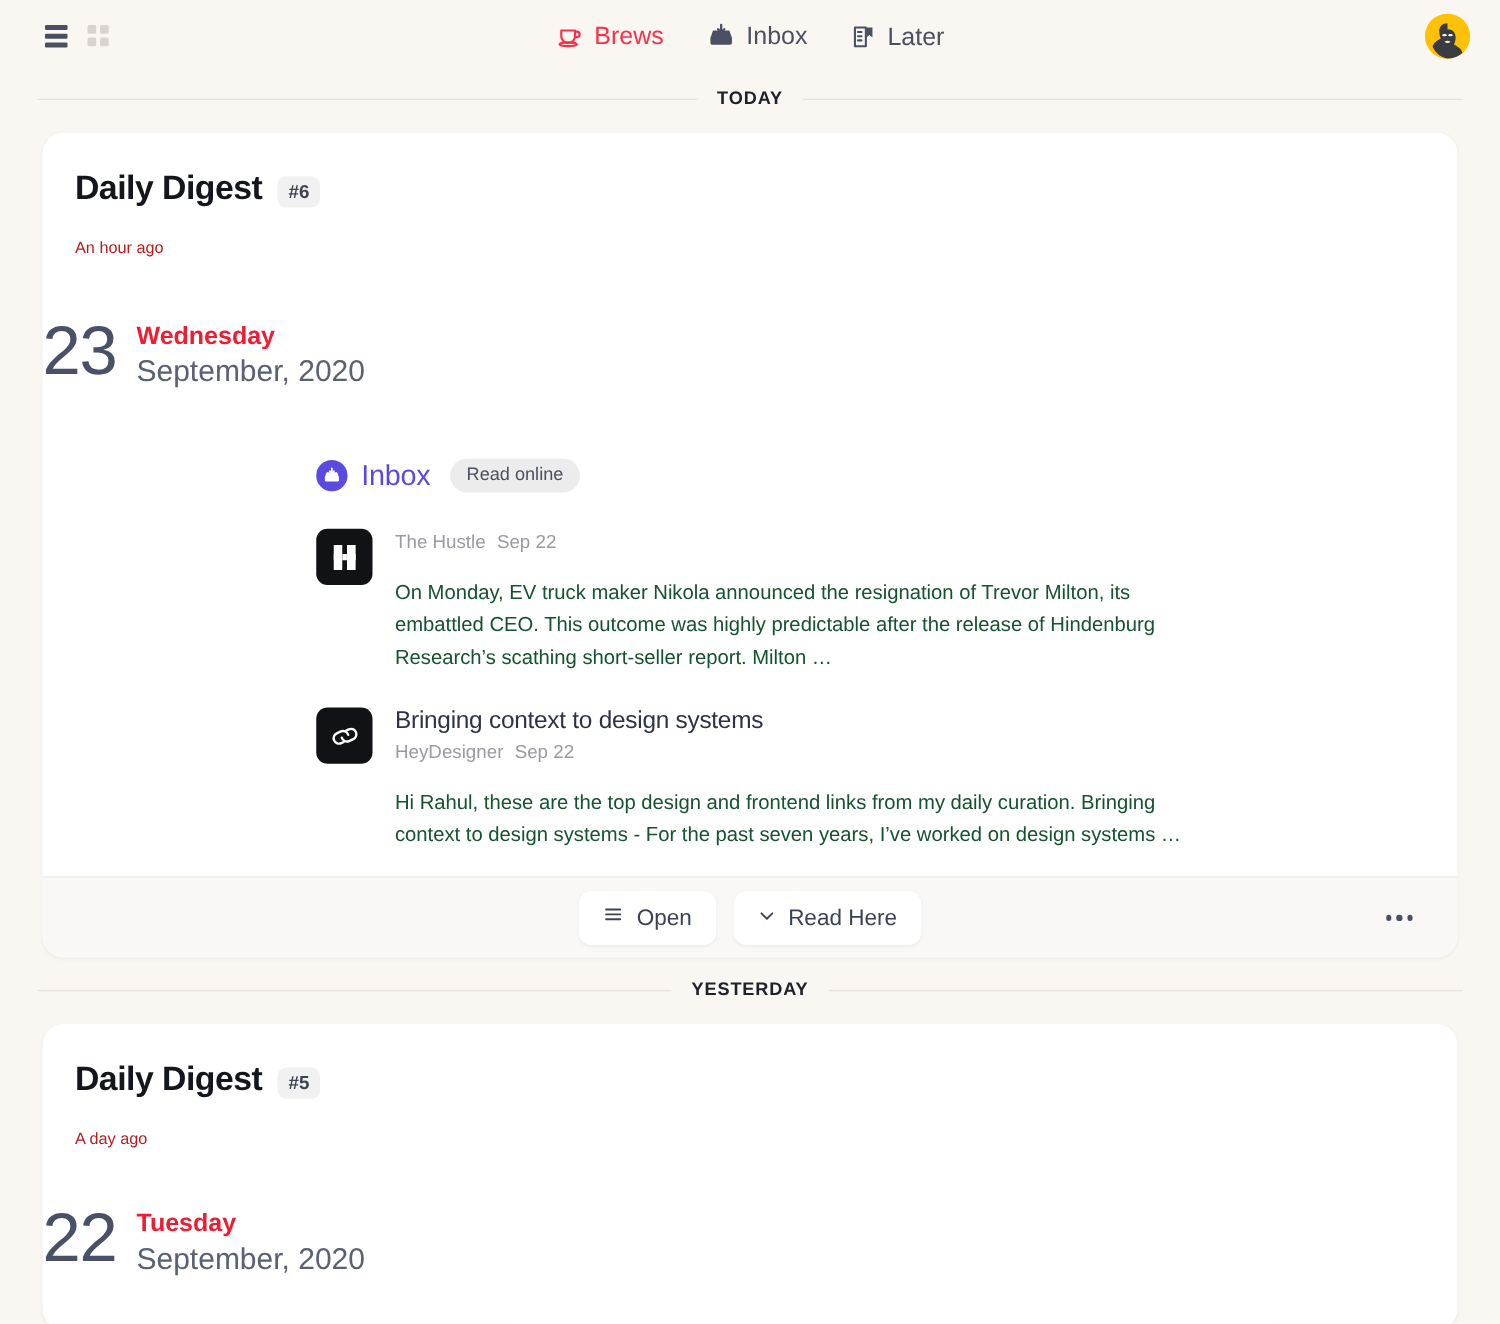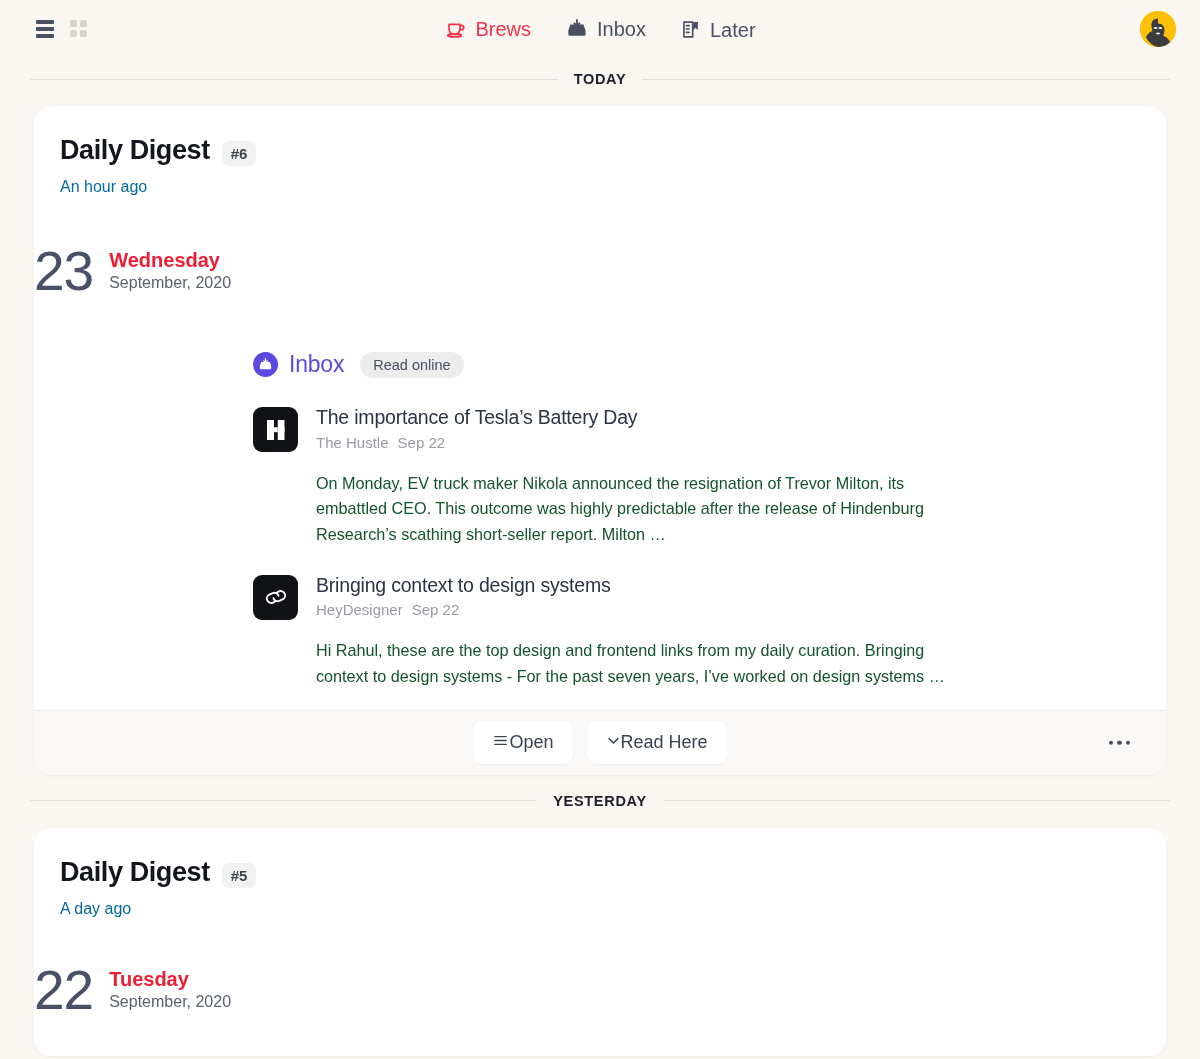--- a/index.html
+++ b/index.html
@@ -102,23 +102,23 @@
   .badge-num {
     background: #f1f1f1;
     color: #3d4352;
     font-size: 15px;
     font-weight: 600;
     padding: 5px 9px;
     border-radius: 7px;
     line-height: 1;
   }
   .card-time {
-    margin-top: 12px;
-    font-size: 16px;
-    color: #0369a1;
+    margin-top: 24px;
+    font-size: 13px;
+    color: #b91c1c;
   }
 
   
   .digest-body { padding: 49px 0 0 0; }
 
   .date-row {
     display: flex;
     align-items: flex-start;
     gap: 16px;
   }
@@ -130,21 +130,21 @@
     letter-spacing: -1px;
   }
   .date-meta { padding-top: 3px; }
   .date-day {
     font-size: 20px;
     font-weight: 700;
     color: #ef1d33;
     line-height: 1.25;
   }
   .date-my {
-    font-size: 16px;
+    font-size: 24px;
     color: #5a6173;
     line-height: 1.3;
     text-align: center;
   }
 
   .source-row {
     display: flex;
     align-items: center;
     gap: 11px;
     padding-left: 219px;
@@ -220,20 +220,21 @@
     position: relative;
   }
   .btn {
     background: #ffffff;
     border: none;
     border-radius: 10px;
     padding: 0 19px;
     height: 43px;
     display: flex;
     align-items: center;
+    gap: 10px;
     font-size: 18px;
     color: #3b4254;
     cursor: pointer;
     box-shadow: 0 1px 2px rgba(60,50,40,.05);
     font-family: "Liberation Sans", sans-serif;
   }
   .more-btn {
     position: absolute;
     right: 28px;
     top: 50%;
@@ -354,21 +355,20 @@
       <div class="art-ico">
         <svg width="26" height="26" viewBox="0 0 26 26">
           <rect x="4" y="3" width="7" height="20" fill="#ffffff"></rect>
           <rect x="14.5" y="3" width="7" height="20" fill="#ffffff"></rect>
           <rect x="4" y="10.2" width="17.5" height="5" fill="#ffffff"></rect>
           <rect x="11" y="3" width="3.5" height="20" fill="#111216"></rect>
           <rect x="11" y="10.2" width="3.5" height="5" fill="#ffffff"></rect>
         </svg>
       </div>
       <div class="art-body">
-        <div class="art-title">The importance of Tesla’s Battery Day</div>
         <div class="art-meta">
           <span>The Hustle</span><span class="sep"></span><span>Sep 22</span>
         </div>
         <div class="art-excerpt">On Monday, EV truck maker Nikola announced the resignation of Trevor Milton, its embattled CEO. This outcome was highly predictable after the release of Hindenburg Research’s scathing short-seller report.  Milton …</div>
       </div>
     </div>
 
     <div class="article" style="margin-top:25px;">
       <div class="art-ico">
         <svg width="24" height="24" viewBox="0 0 24 24" fill="none" stroke="#ffffff" stroke-width="1.9" stroke-linecap="round" stroke-linejoin="round" transform="rotate(20)">

